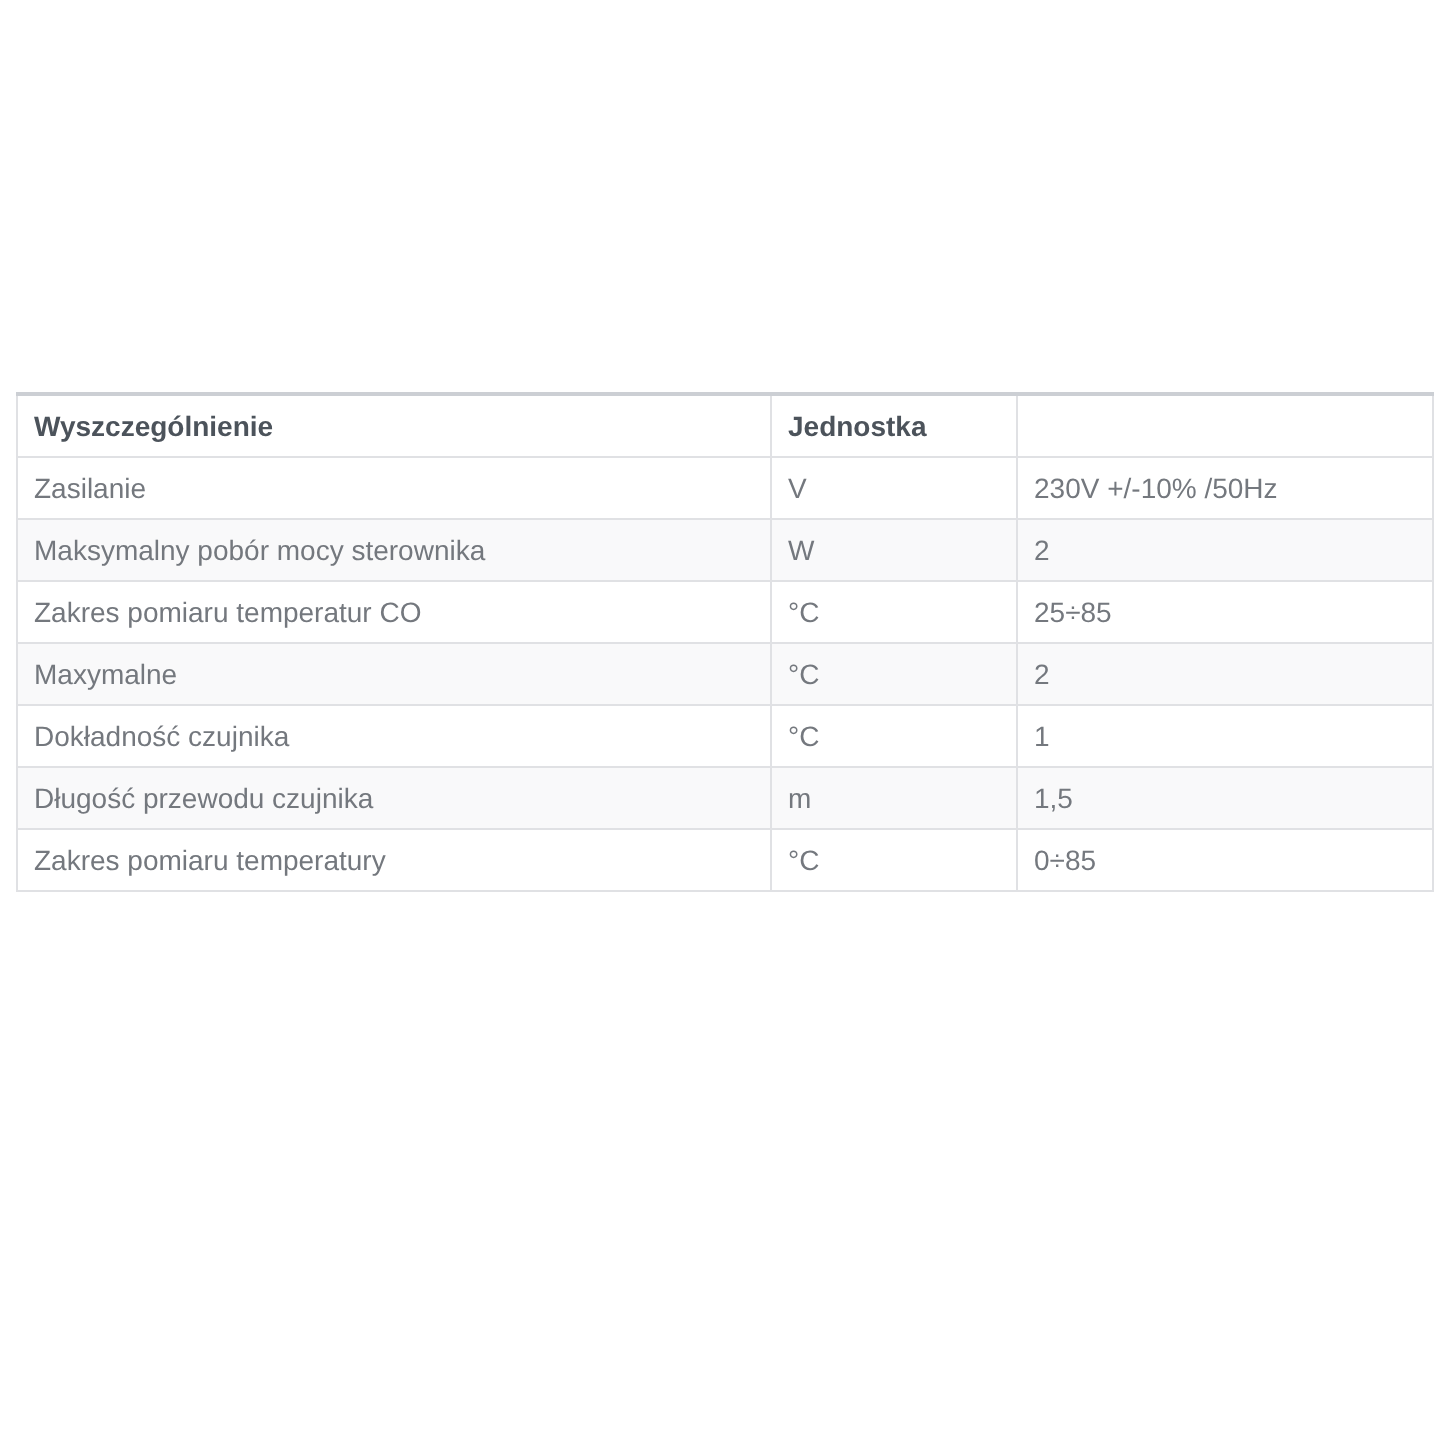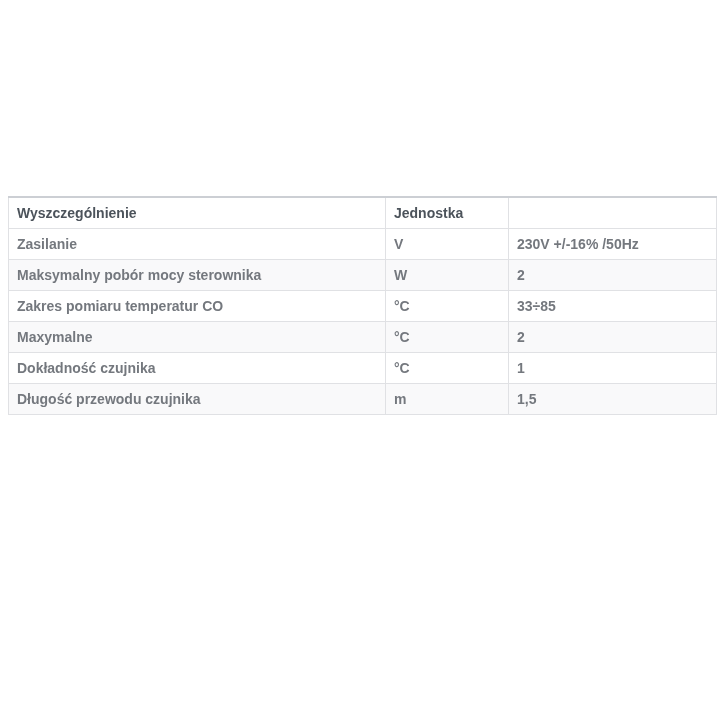--- a/index.html
+++ b/index.html
@@ -46,21 +46,21 @@
     white-space: nowrap;
     overflow: hidden;
   }
   table.spec-table th {
     color: #4c535b;
     font-weight: bold;
     background: #ffffff;
   }
   table.spec-table td {
     color: #74787e;
-    font-weight: bold;
+    font-weight: normal;
   }
   table.spec-table tbody tr:nth-child(even) td {
     background: #f9f9fa;
   }
 </style>
 </head>
 <body>
 
 <div class="page">
   <div class="spec-table-wrap">
@@ -74,43 +74,48 @@
         <tr>
           <th>Wyszczególnienie</th>
           <th>Jednostka</th>
           <th></th>
         </tr>
       </thead>
       <tbody id="spec-tbody">
           <tr>
             <td>Zasilanie</td>
             <td>V</td>
-            <td>230V +/-16% /50Hz</td>
+            <td>230V +/-10% /50Hz</td>
           </tr>
           <tr>
             <td>Maksymalny pobór mocy sterownika</td>
             <td>W</td>
             <td>2</td>
           </tr>
           <tr>
             <td>Zakres pomiaru temperatur CO</td>
             <td>°C</td>
-            <td>33÷85</td>
+            <td>25÷85</td>
           </tr>
           <tr>
             <td>Maxymalne</td>
             <td>°C</td>
             <td>2</td>
           </tr>
           <tr>
             <td>Dokładność czujnika</td>
             <td>°C</td>
             <td>1</td>
           </tr>
           <tr>
             <td>Długość przewodu czujnika</td>
             <td>m</td>
             <td>1,5</td>
           </tr>
+          <tr>
+            <td>Zakres pomiaru temperatury</td>
+            <td>°C</td>
+            <td>0÷85</td>
+          </tr>
         </tbody>
     </table>
   </div>
 </div>
 
 </body></html>

